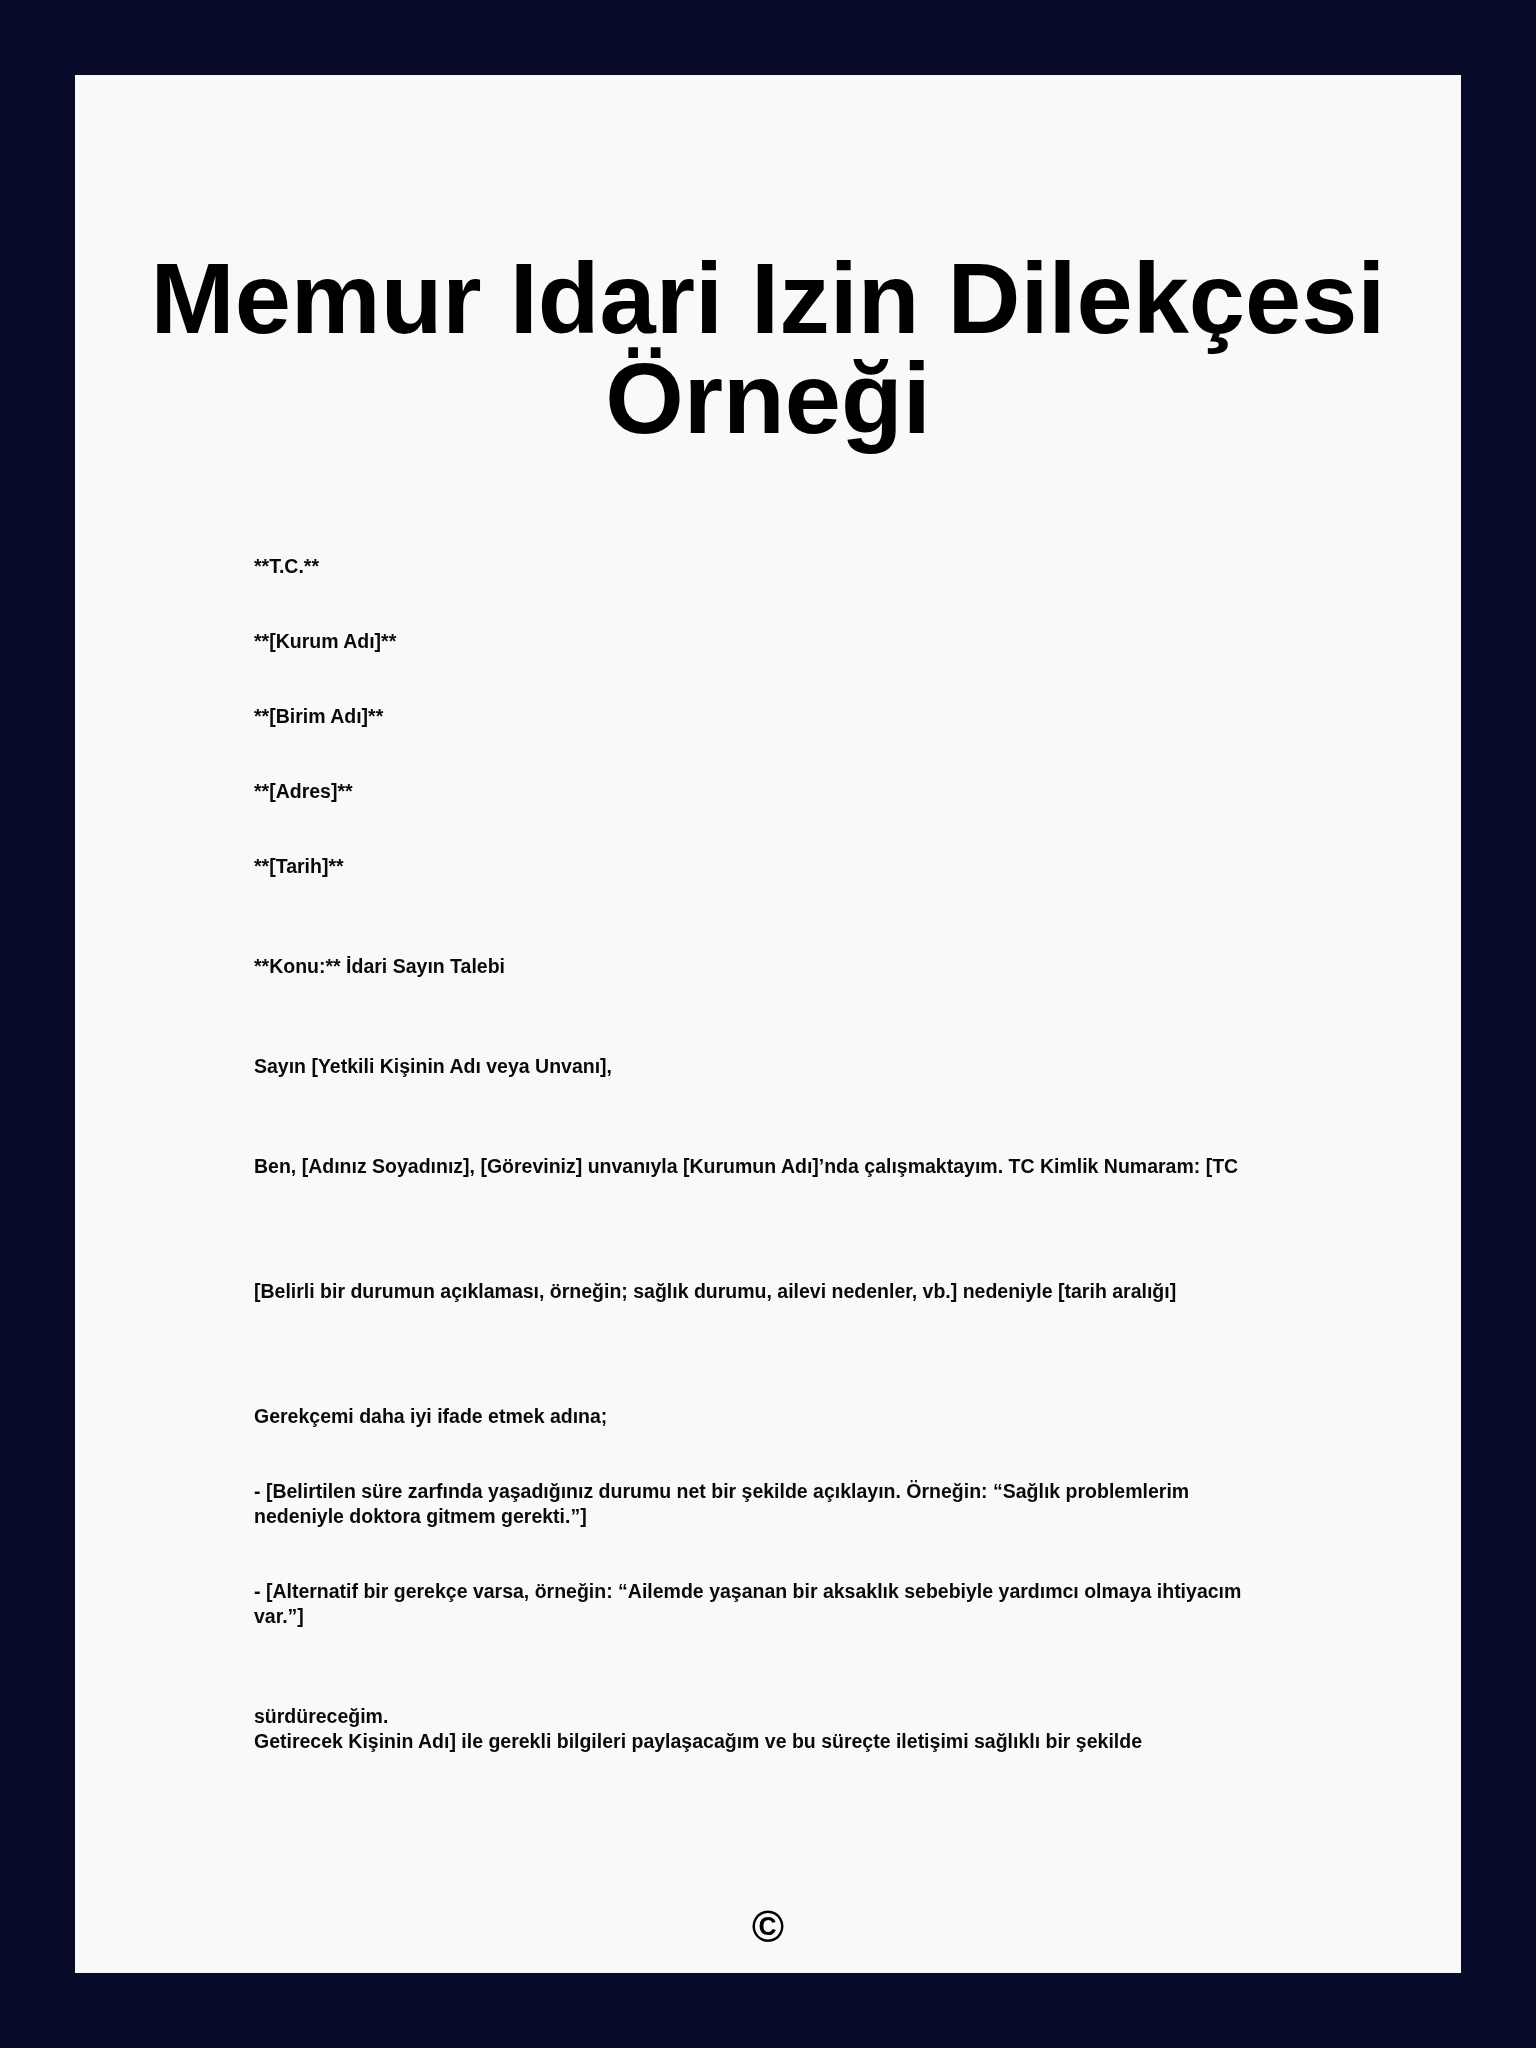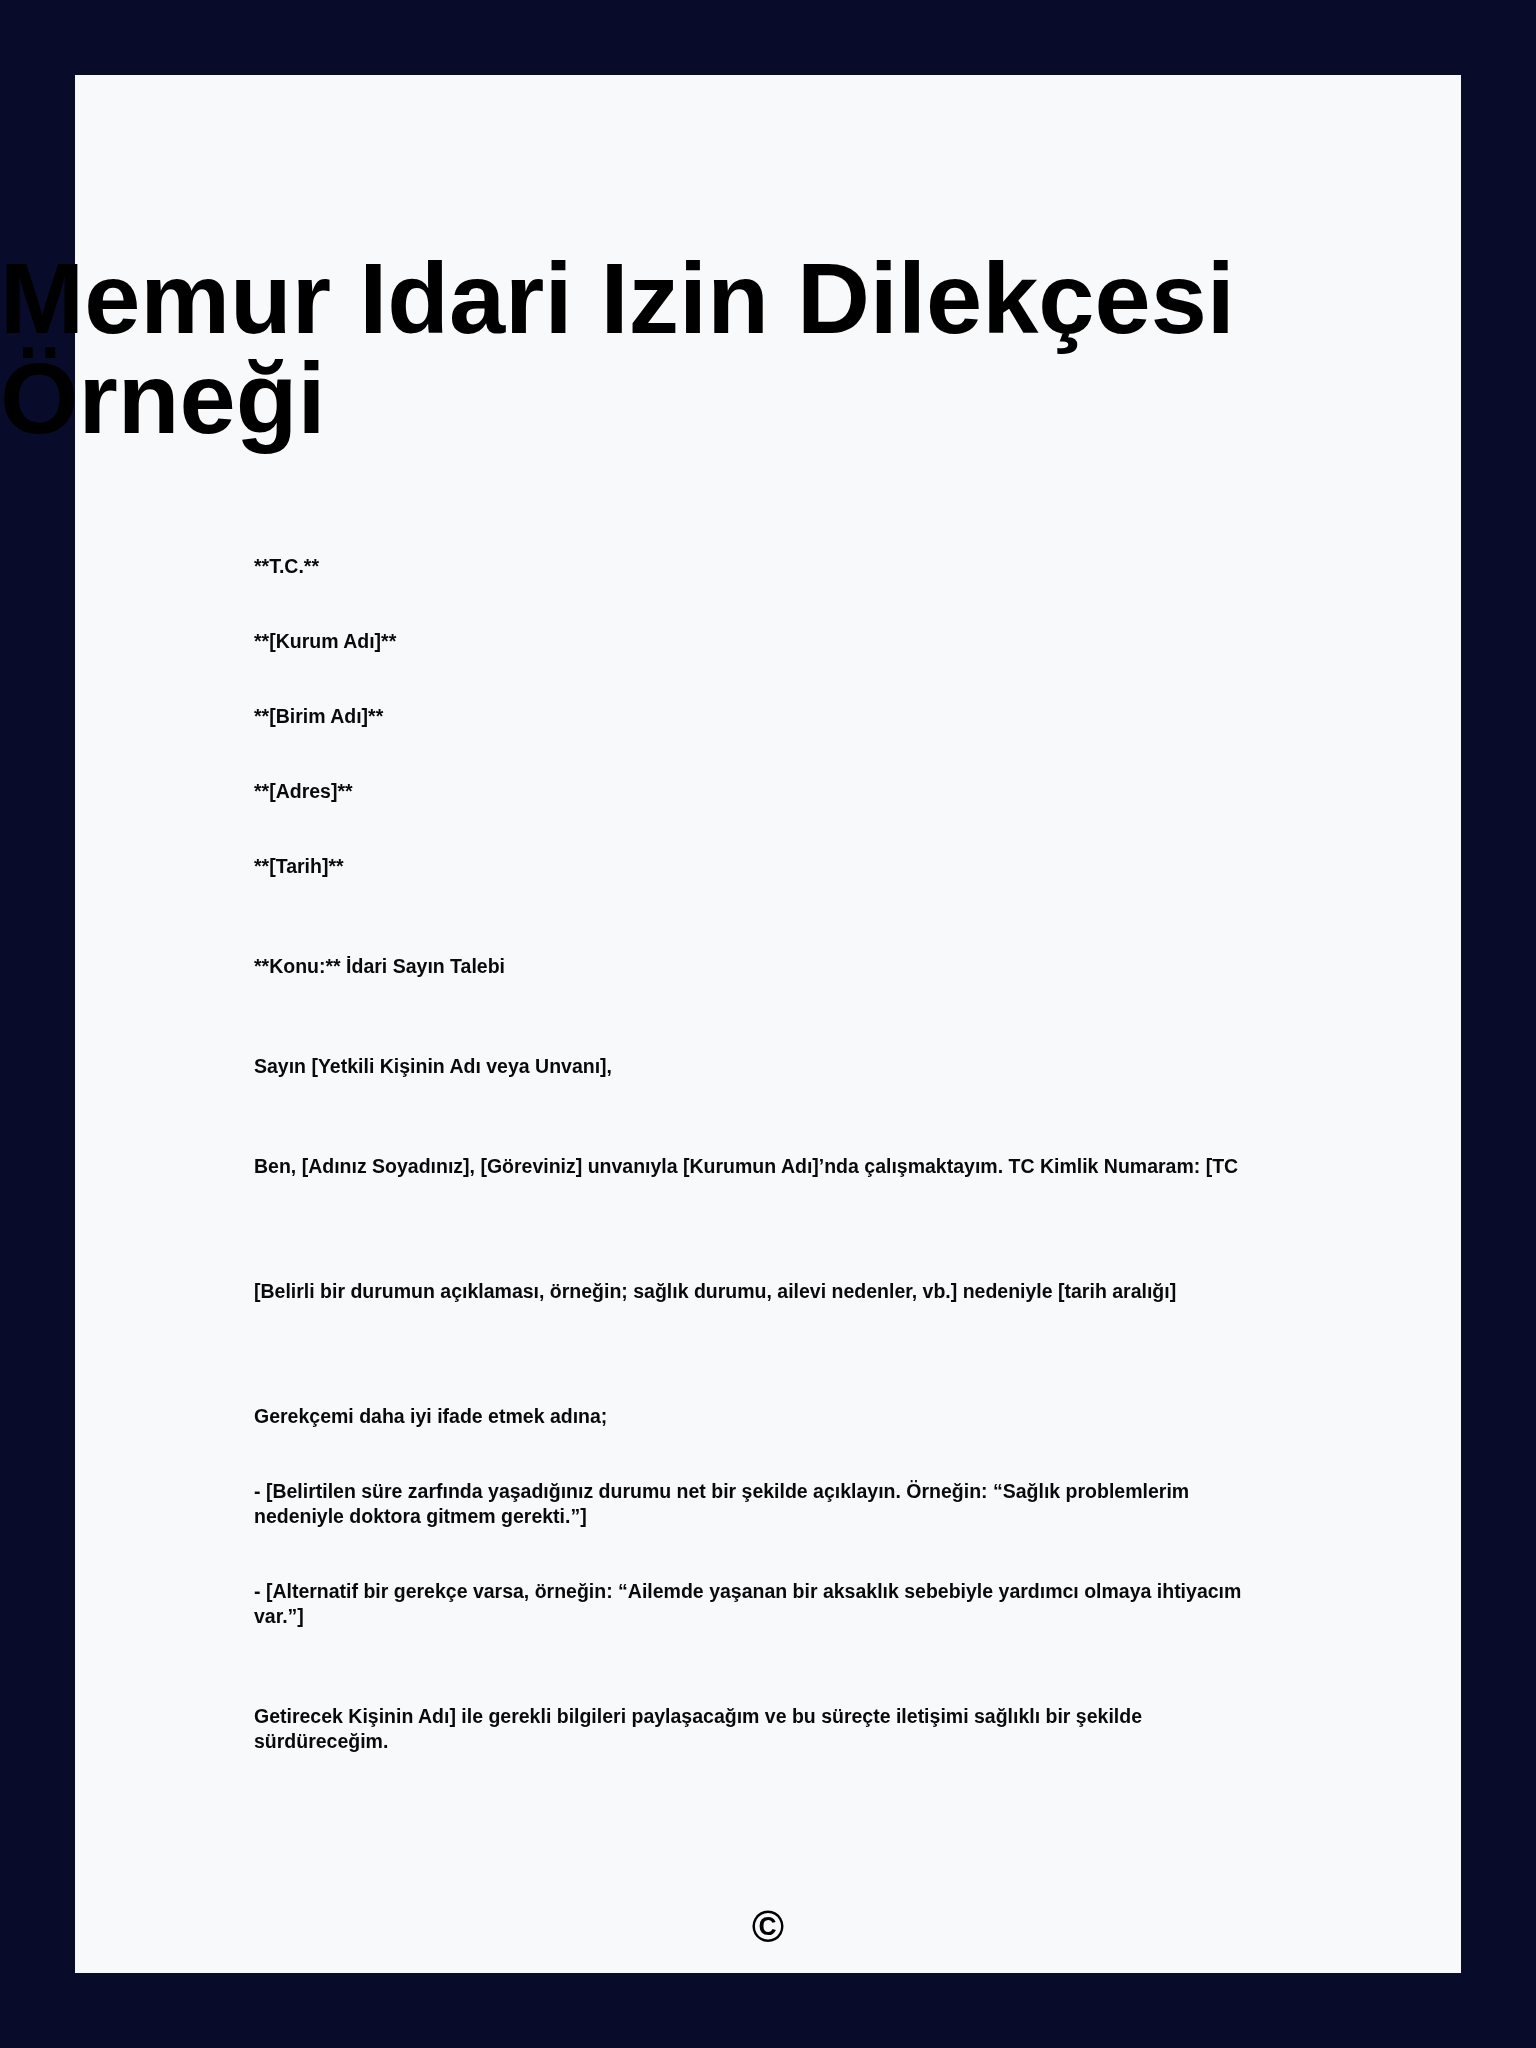--- a/index.html
+++ b/index.html
@@ -21,20 +21,21 @@
       width: 1386px;
       height: 1898px;
       background: #f8f9fb;
     }
     .title {
       position: absolute;
       left: 0;
       top: 248px;
       width: 1536px;
       margin: 0;
+      text-align: center;
       font-weight: bold;
       font-size: 101px;
       line-height: 100px;
       color: #000000;
       letter-spacing: 0px;
     }
     .title .tline {
       display: block;
       height: 100px;
       white-space: nowrap;
@@ -123,18 +124,18 @@
     <span class="line">- [Belirtilen süre zarfında yaşadığınız durumu net bir şekilde açıklayın. Örneğin: “Sağlık problemlerim</span>
     <span class="line">nedeniyle doktora gitmem gerekti.”]</span>
   </p>
 
   <p class="para" style="top:1575px">
     <span class="line">- [Alternatif bir gerekçe varsa, örneğin: “Ailemde yaşanan bir aksaklık sebebiyle yardımcı olmaya ihtiyacım</span>
     <span class="line">var.”]</span>
   </p>
 
   <p class="para" style="top:1700px">
+    <span class="line">sürdüreceğim.</span>
     <span class="line">Getirecek Kişinin Adı] ile gerekli bilgileri paylaşacağım ve bu süreçte iletişimi sağlıklı bir şekilde</span>
-    <span class="line">sürdüreceğim.</span>
   </p>
 </div>
 
 <div class="copyright">©</div>
 
 </body></html>

